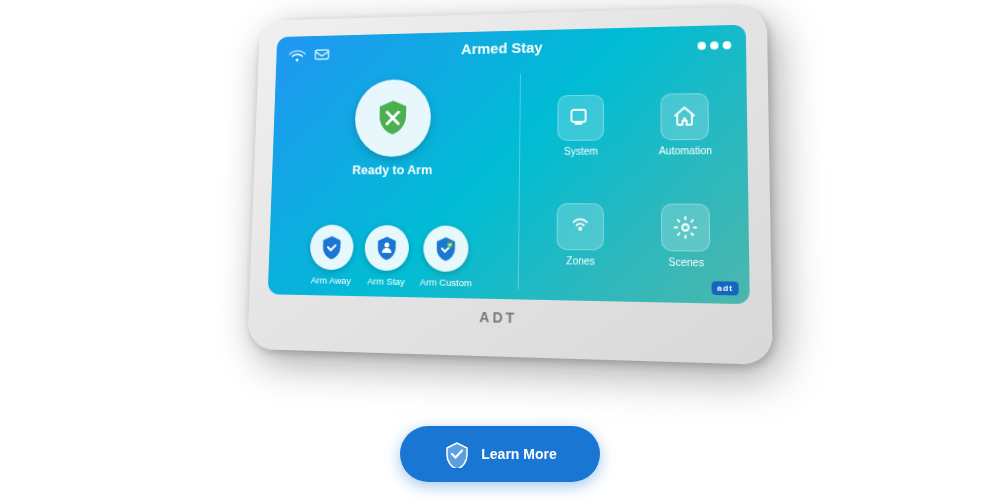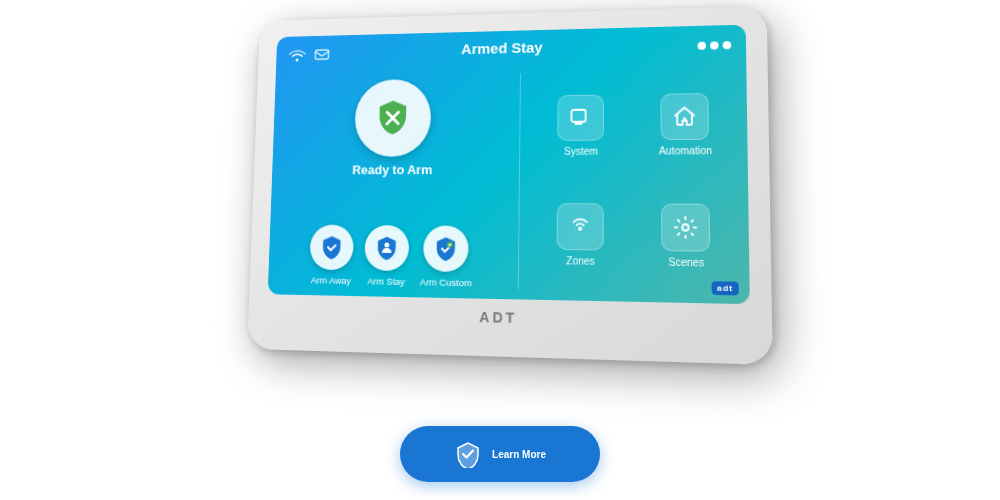--- a/index.html
+++ b/index.html
@@ -265,21 +265,21 @@
       box-shadow: 0 4px 15px rgba(25,118,210,0.4);
     }
 
     .bottom-button-icon {
       color: #fff;
       font-size: 22px;
     }
 
     .bottom-button-text {
       color: #fff;
-      font-size: 10px;
+      font-size: 14px;
       font-weight: 600;
     }
 
     
     svg { display: block; }
   </style>
 </head>
 <body>
 
 <div class="page-container">

